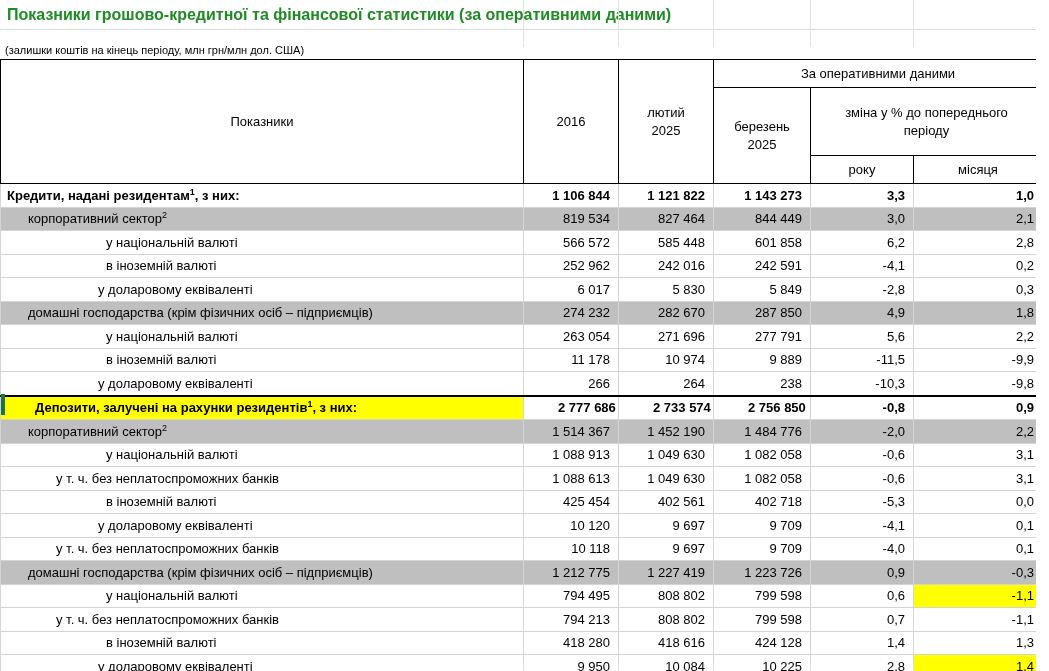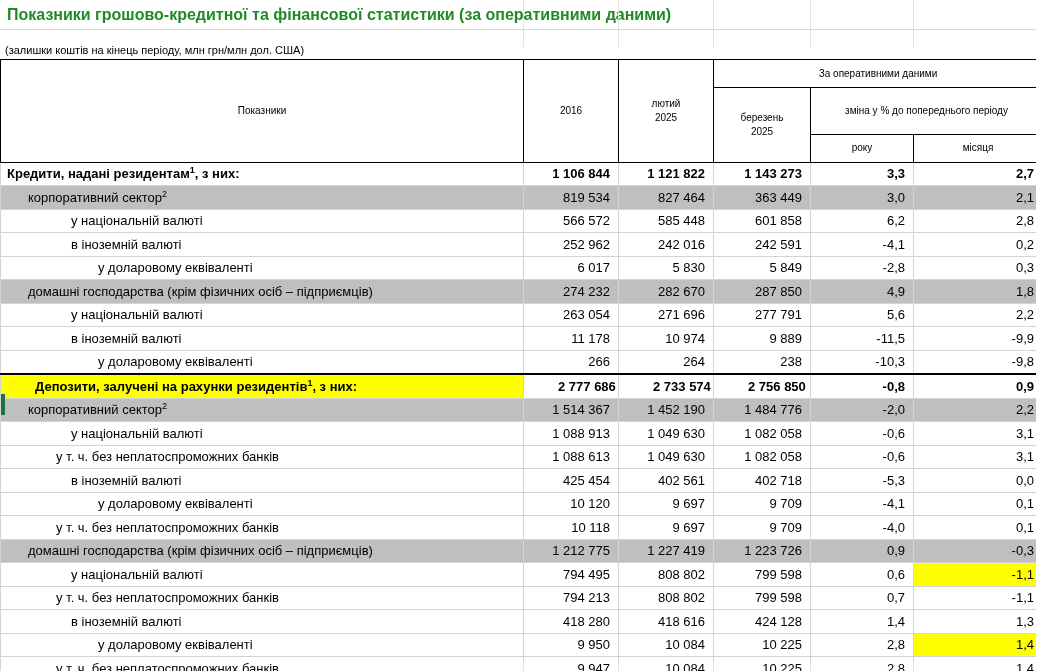--- a/index.html
+++ b/index.html
@@ -16,31 +16,31 @@
 
   .title-row{height:29px;line-height:29px;padding-left:7px;font-size:16px;font-weight:bold;
     color:var(--title-green);border-bottom:1px solid #d9d9d9;white-space:nowrap;}
   .subtitle-row{height:17px;line-height:17px;padding-left:5px;font-size:11px;white-space:nowrap;margin-top:12px;}
 
   table{border-collapse:collapse;table-layout:fixed;width:1042px;font-size:13px;}
   col.c-ind{width:523px;} col.c-2024{width:95px;} col.c-feb{width:95px;}
   col.c-mar{width:97px;} col.c-yr{width:103px;} col.c-mo{width:129px;}
 
   thead th{border:1px solid var(--black);font-weight:normal;text-align:center;
-    vertical-align:middle;padding:0;font-size:10px;line-height:1.35;background:#fff;}
+    vertical-align:middle;padding:0;font-size:13px;line-height:1.35;background:#fff;}
   tr.h1{height:28px;} tr.h2{height:41px;} tr.h3{height:28px;}
   .chg-inner{max-width:165px;margin:16px auto;}
 
   tbody td{border:1px solid var(--grid);height:22.5px;padding:0;vertical-align:middle;
     background:#fff;overflow:hidden;}
   tbody td:last-child{border-right:1px solid #9a9a9a;}
   tbody tr:first-child td{border-top:1px solid var(--black);}
   .lbl{white-space:nowrap;font-size:13px;margin-left:19px;}
   .num{text-align:right;padding-right:8px;white-space:nowrap;font-size:13px;}
-  .lv0{padding-left:6px;} .lv1{padding-left:27px;} .lv2{padding-left:70px;}
+  .lv0{padding-left:6px;} .lv1{padding-left:27px;} .lv2{padding-left:105px;}
   .lv3{padding-left:97px;} .lv4{padding-left:55px;}
   tr.b td{font-weight:bold;}
   tr.g td{background:var(--row-gray);}
   td.yl{background:var(--highlight-yellow);}
   td.hl{background:var(--highlight-yellow);}
   tr.sect td{border-top:2px solid var(--black);padding-left:34px;}
   tr.ref td{border-top:1px solid var(--black);border-bottom:2px solid var(--black);font-weight:normal;}
   sup{font-size:9px;line-height:0;}
 
   .vgl{position:absolute;width:1px;background:#e2e2e2;}
@@ -89,27 +89,27 @@
         <th>місяця</th>
       </tr>
     </thead>
     <tbody>
       <tr class="b">
         <td class="lbl lv0"><span>Кредити, надані резидентам</span><sup>1</sup><span>, з них:</span></td>
         <td class="num">1 106 844</td>
         <td class="num">1 121 822</td>
         <td class="num">1 143 273</td>
         <td class="num">3,3</td>
-        <td class="num">2,7</td>
+        <td class="num">1,0</td>
       </tr>
       <tr class="g">
         <td class="lbl lv1"><span>корпоративний сектор</span><sup>2</sup></td>
         <td class="num">819 534</td>
         <td class="num">827 464</td>
-        <td class="num">363 449</td>
+        <td class="num">844 449</td>
         <td class="num">3,0</td>
         <td class="num">2,1</td>
       </tr>
       <tr>
         <td class="lbl lv2">у національній валюті</td>
         <td class="num">566 572</td>
         <td class="num">585 448</td>
         <td class="num">601 858</td>
         <td class="num">6,2</td>
         <td class="num">2,8</td>

